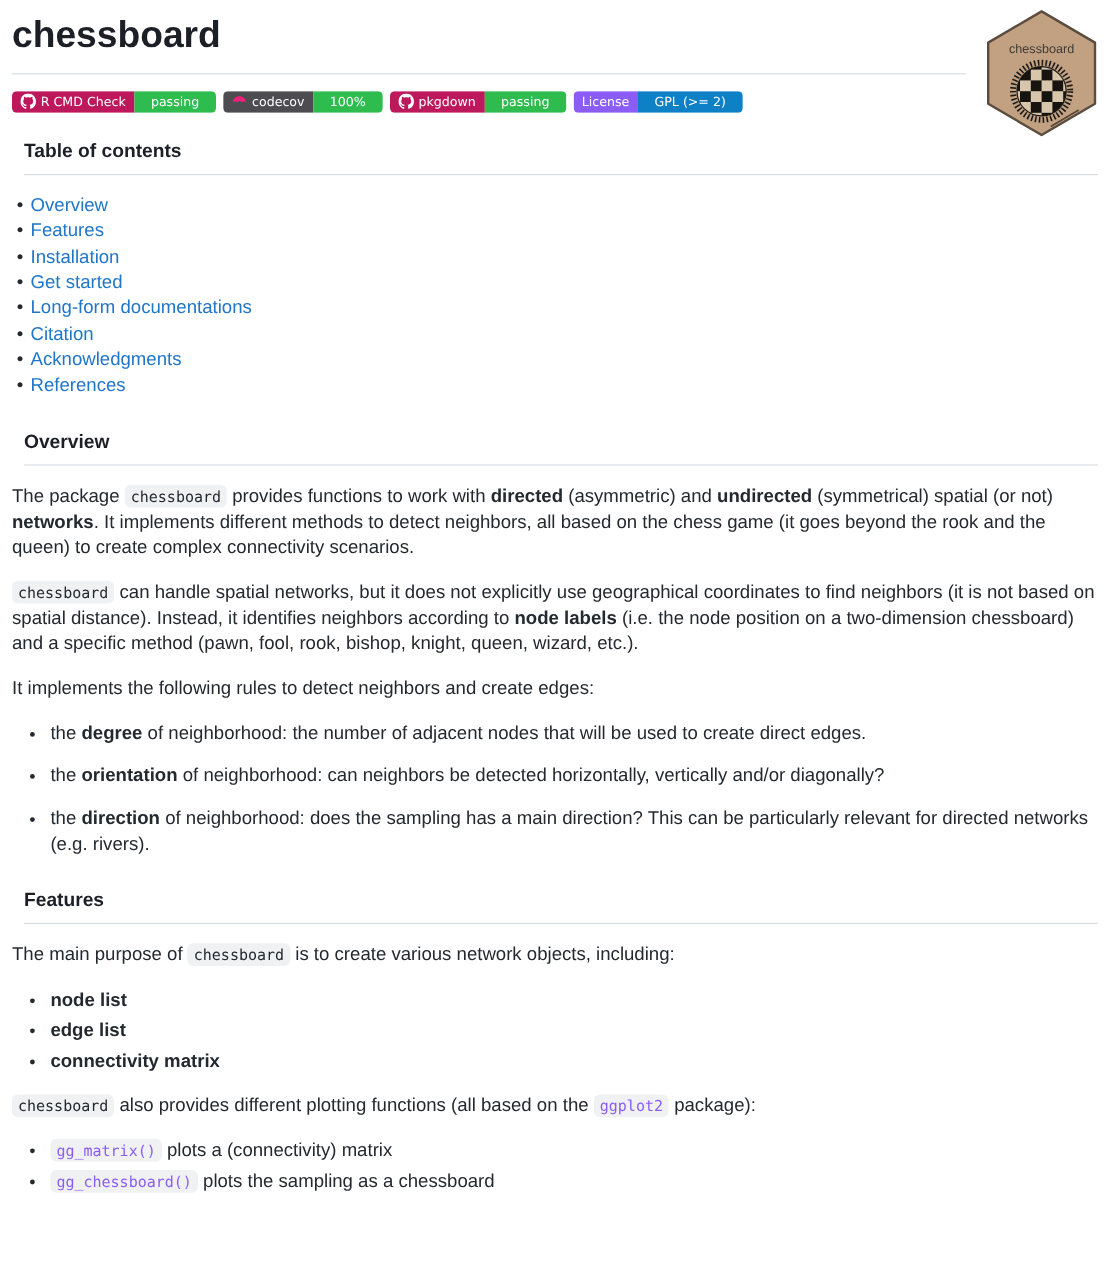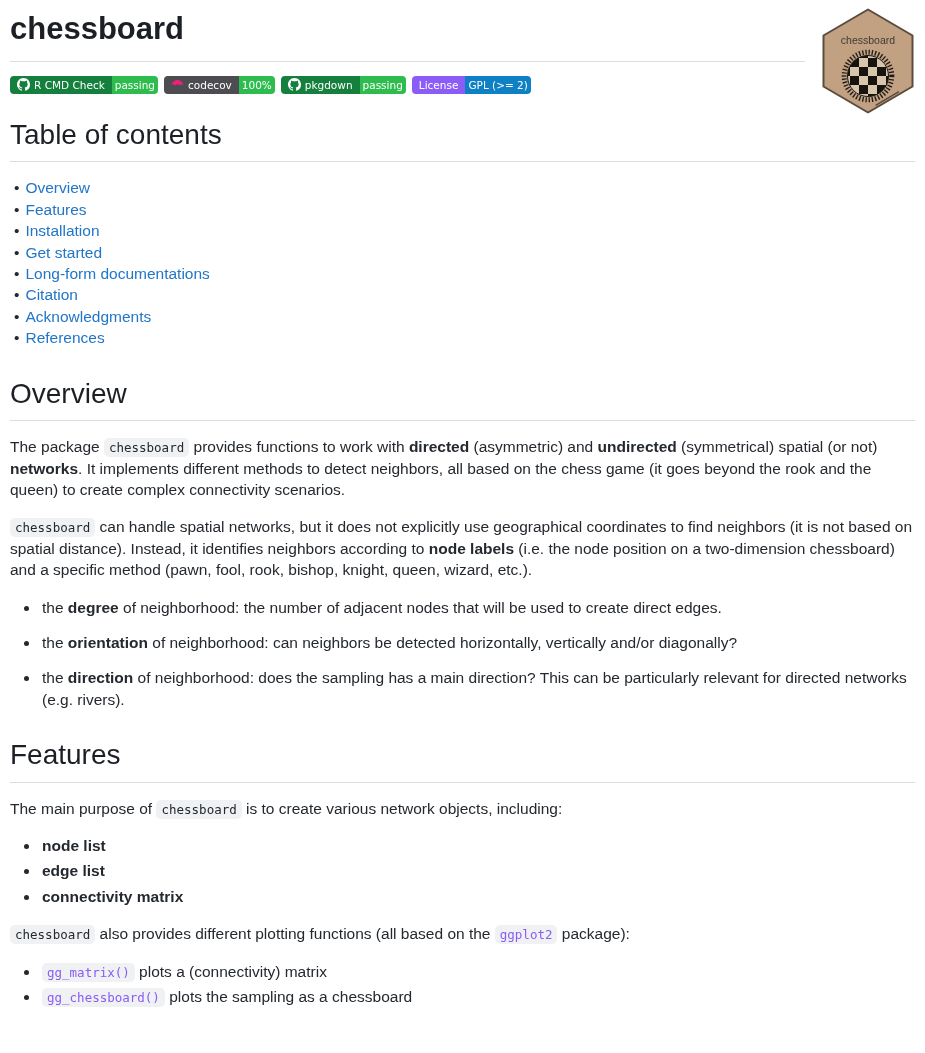--- a/index.html
+++ b/index.html
@@ -27,33 +27,33 @@
   }
 
   
   .badges { display: flex; gap: 6px; margin: 14px 0 2px 0; }
   .badge {
     display: inline-flex; height: 18px; border-radius: 4px; overflow: hidden;
     font-family: "DejaVu Sans", sans-serif; font-size: 10.5px; color: #fff;
     text-decoration: none; cursor: pointer;
   }
   .badge-left { display: inline-flex; align-items: center; gap: 4px; padding: 0 7px; }
-  .badge-right { display: inline-flex; align-items: center; padding: 0 3px; }
-  .bg-ghdark { background: #15803d; }
+  .badge-right { display: inline-flex; align-items: center; padding: 0 14px; }
+  .bg-ghdark { background: #be185d; }
   .bg-gray   { background: #4c4c51; }
   .bg-gray2  { background: #8b5cf6; }
   .bg-green  { background: #2ebc4e; }
   .bg-blue   { background: #0e80c5; }
   .badge-icon { width: 13px; height: 13px; display: inline-block; }
 
   h2.section-heading {
-    font-size: 28px;
-    font-weight: 400;
+    font-size: 16px;
+    font-weight: 700;
     color: #1c2026;
-    margin: 26px 0 15px 0;
+    margin: 26px 0 15px 10px;
     padding-bottom: 7px;
     border-bottom: 1px solid #d8dee4;
   }
   h2.toc-heading { margin-top: 22px; }
 
   
   .toc { margin: 0 0 6px 0; }
   .toc-item { padding: 0 0 0 4px; line-height: 21.4px; }
   .toc-bullet { color: #24292f; margin-right: 6px; }
   a.link { color: #2176c7; text-decoration: none; cursor: pointer; }
@@ -153,20 +153,21 @@
     <div class="toc-item"><span class="toc-bullet">•</span><a class="link">Acknowledgments</a></div>
     <div class="toc-item"><span class="toc-bullet">•</span><a class="link">References</a></div>
   </div>
 
   <h2 class="section-heading">Overview</h2>
 
   <p><span>The package </span><code class="chip">chessboard</code><span> provides functions to work with </span><strong>directed</strong><span> (asymmetric) and </span><strong>undirected</strong><span> (symmetrical) spatial (or not) </span><strong>networks</strong><span>. It implements different methods to detect neighbors, all based on the chess game (it goes beyond the rook and the queen) to create complex connectivity scenarios.</span></p>
 
   <p><code class="chip">chessboard</code><span> can handle spatial networks, but it does not explicitly use geographical coordinates to find neighbors (it is not based on spatial distance). Instead, it identifies neighbors according to </span><strong>node labels</strong><span> (i.e. the node position on a two-dimension chessboard) and a specific method (pawn, fool, rook, bishop, knight, queen, wizard, etc.).</span></p>
 
+  <p>It implements the following rules to detect neighbors and create edges:</p>
 
   <ul class="loose">
     <li><span>the </span><strong>degree</strong><span> of neighborhood: the number of adjacent nodes that will be used to create direct edges.</span></li>
     <li><span>the </span><strong>orientation</strong><span> of neighborhood: can neighbors be detected horizontally, vertically and/or diagonally?</span></li>
     <li><span>the </span><strong>direction</strong><span> of neighborhood: does the sampling has a main direction? This can be particularly relevant for directed networks (e.g. rivers).</span></li>
   </ul>
 
   <h2 class="section-heading">Features</h2>
 
   <p><span>The main purpose of </span><code class="chip">chessboard</code><span> is to create various network objects, including:</span></p>

